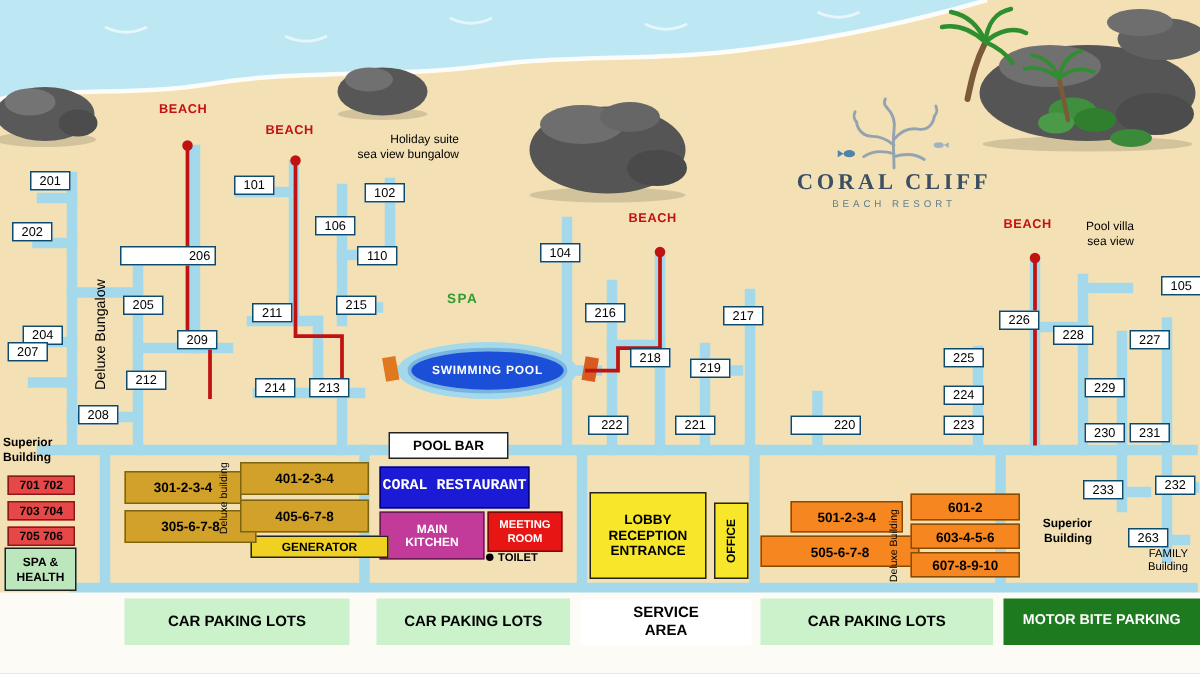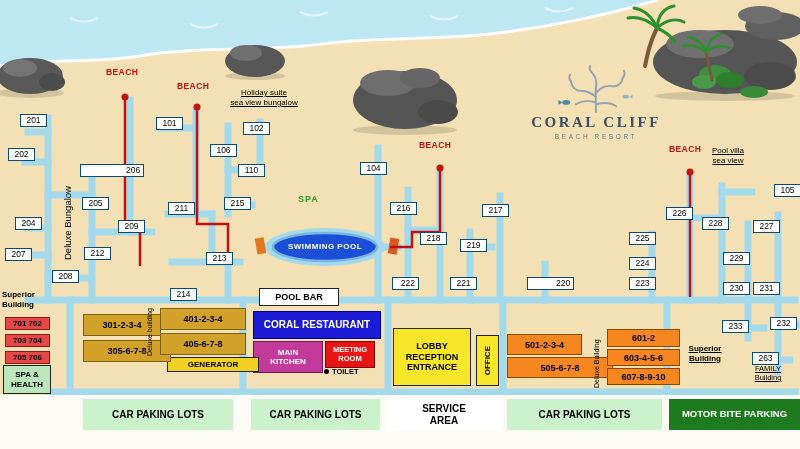--- a/index.html
+++ b/index.html
@@ -16,21 +16,21 @@
   .u-orange { background:#f6861f; border-color:#8a4a00; }
   .u-red    { background:#e64747; border-color:#8a1a1a; font-weight:bold; }
   .facility { position:absolute; z-index:5; display:flex; align-items:center; justify-content:center;
               text-align:center; font-weight:bold; border:1px solid #222; white-space:pre-line; line-height:1.15; }
   .label { position:absolute; z-index:6; white-space:pre-line; color:#000; line-height:1.2; }
   .beach { position:absolute; z-index:6; color:#c11212; font-weight:bold; font-size:8.5px; letter-spacing:0.4px; }
   .vert { writing-mode:vertical-rl; transform:rotate(180deg); }
   .strip { position:absolute; z-index:5; top:399px; height:31px; display:flex; align-items:center;
            justify-content:center; font-weight:bold; font-size:10px; text-align:center; white-space:pre-line; line-height:1.15; }
   .strip-green { background:#cbf2cb; color:#000; }
-  .center { text-align:center;text-decoration:underline; }
+  .center { text-align:right; }
   .pooltext { position:absolute; z-index:6; color:#fff; font-size:8px; font-weight:bold; letter-spacing:0.5px; text-align:center; }
   .logo-title { font-family:"Liberation Serif", serif; font-size:15px; letter-spacing:2.5px; color:#3a4f63; font-weight:bold; }
   .logo-tagline { font-size:6.5px; letter-spacing:2.6px; color:#5e7e90; margin-top:2px; }
   .toilet-dot { position:absolute; z-index:6; width:5px; height:5px; border-radius:50%; background:#000; }
 </style>
 </head>
 <body>
 
 <div class="map">
 
@@ -208,59 +208,59 @@
   <div class="label center" style="left:682px; top:344px; width:46px; font-size:8px; font-weight:bold;">Superior
 Building</div>
   <div class="label center" style="left:744px; top:364px; width:48px; font-size:7.5px;">FAMILY
 Building</div>
   <div class="label" style="left:298px; top:194px; font-size:9px; font-weight:bold; color:#2e9e2e; letter-spacing:1px;">SPA</div>
   <div class="toilet-dot" style="left:324px; top:369px;"></div>
   <div class="label" style="left:332px; top:367px; font-size:7.5px; font-weight:bold;">TOILET</div>
   <div class="pooltext" style="left:278px; top:242px; width:94px;">SWIMMING POOL</div>
 
   <div class="facility" style="left:259px; top:288px; width:80px; height:18px; background:#fff; font-size:9px;">POOL BAR</div>
-  <div class="facility" style="left:253px; top:311px; width:128px; height:28px; background:#1b1bd6; color:#fff; font-size:10px; border-color:#000080;">CORAL RESTAURANT</div>
+  <div class="facility" style="left:253px; top:311px; width:100px; height:28px; background:#1b1bd6; color:#fff; font-size:10px; border-color:#000080;font-family:Liberation Mono, monospace;">CORAL RESTAURANT</div>
   <div class="facility" style="left:253px; top:341px; width:70px; height:32px; background:#c23a9a; color:#fff; font-size:8px; border-color:#6a1a55;">MAIN
 KITCHEN</div>
   <div class="facility" style="left:325px; top:341px; width:50px; height:27px; background:#e81515; color:#fff; font-size:7.5px; border-color:#7a0808;">MEETING
 ROOM</div>
   <div class="facility" style="left:393px; top:328px; width:78px; height:58px; background:#f7e62a; font-size:9px;">LOBBY
 RECEPTION
 ENTRANCE</div>
   <div class="facility" style="left:476px; top:335px; width:23px; height:51px; background:#f7e62a;">
     <span class="vert" style="font-size:8px; font-weight:bold;">OFFICE</span>
   </div>
   <div class="facility" style="left:167px; top:357px; width:92px; height:15px; background:#f0d020; font-size:8px;">GENERATOR</div>
   <div class="facility" style="left:3px; top:365px; width:48px; height:29px; background:#bce6bc; font-size:8px;">SPA &amp;
 HEALTH</div>
 
   <div class="unit u-yellow" style="left:83px;  top:314px; width:78px; height:22px;">301-2-3-4</div>
   <div class="unit u-yellow" style="left:83px;  top:340px; width:88px; height:22px;">305-6-7-8</div>
   <div class="unit u-yellow" style="left:160px; top:308px; width:86px; height:22px;">401-2-3-4</div>
   <div class="unit u-yellow" style="left:160px; top:333px; width:86px; height:22px;">405-6-7-8</div>
-  <div class="unit u-orange" style="left:507px; top:334px; width:75px; height:21px;">501-2-3-4</div>
+  <div class="unit u-orange" style="left:527px; top:334px; width:75px; height:21px;">501-2-3-4</div>
   <div class="unit u-orange" style="left:507px; top:357px; width:106px; height:21px;">505-6-7-8</div>
   <div class="unit u-orange" style="left:607px; top:329px; width:73px; height:18px;">601-2</div>
   <div class="unit u-orange" style="left:607px; top:349px; width:73px; height:17px;">603-4-5-6</div>
   <div class="unit u-orange" style="left:607px; top:368px; width:73px; height:17px;">607-8-9-10</div>
   <div class="unit u-red" style="left:5px; top:317px; width:45px; height:13px; font-size:8px;">701 702</div>
   <div class="unit u-red" style="left:5px; top:334px; width:45px; height:13px; font-size:8px;">703 704</div>
   <div class="unit u-red" style="left:5px; top:351px; width:45px; height:13px; font-size:8px;">705 706</div>
 
   <div class="room" style="left:20px;  top:114px;">201</div>
   <div class="room" style="left:8px;   top:148px;">202</div>
   <div class="room" style="left:80px;  top:164px;padding-left:45px;">206</div>
   <div class="room" style="left:82px;  top:197px;">205</div>
   <div class="room" style="left:15px;  top:217px;">204</div>
-  <div class="room" style="left:5px;   top:248px;">207</div>
+  <div class="room" style="left:5px;   top:228px;">207</div>
   <div class="room" style="left:52px;  top:270px;">208</div>
   <div class="room" style="left:84px;  top:247px;">212</div>
   <div class="room" style="left:118px; top:220px;">209</div>
   <div class="room" style="left:168px; top:202px;">211</div>
-  <div class="room" style="left:170px; top:252px;margin-top:36px;">214</div>
+  <div class="room" style="left:170px; top:252px;">214</div>
   <div class="room" style="left:206px; top:252px;">213</div>
   <div class="room" style="left:156px; top:117px;">101</div>
   <div class="room" style="left:243px; top:122px;">102</div>
   <div class="room" style="left:210px; top:144px;">106</div>
   <div class="room" style="left:238px; top:164px;">110</div>
   <div class="room" style="left:224px; top:197px;">215</div>
   <div class="room" style="left:360px; top:162px;">104</div>
   <div class="room" style="left:390px; top:202px;">216</div>
   <div class="room" style="left:420px; top:232px;">218</div>
   <div class="room" style="left:392px; top:277px;text-align:right;">222</div>

